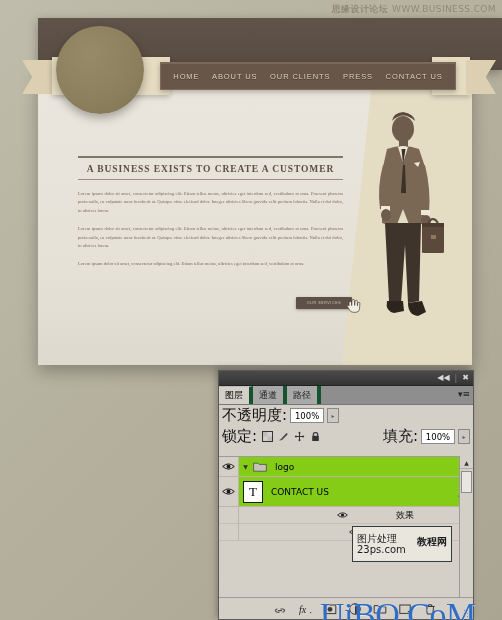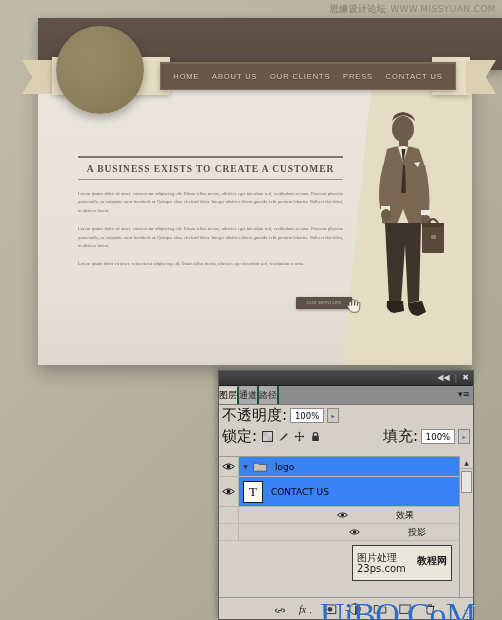--- a/index.html
+++ b/index.html
@@ -153,25 +153,25 @@
   }
   .tb-btn { color: #d8d8d8; font-size: 8px; line-height: 8px; cursor: pointer; }
   .tb-sep { color: #7d7d7d; font-size: 8px; }
 
   .ps-tabs {
     height: 19px; background: #8e8e8e;
     display: flex; align-items: flex-end; position: relative;
     border-bottom: 1px solid #777;
   }
   .ps-tab {
-    height: 18px; padding: 0 0;
+    height: 18px; padding: 0 6px;
     display: flex; align-items: center;
     font-size: 9px; color: #1d1d1d;
     background: #a9a9a9;
-    border-right: 2px solid #14532d;
+    border-right: 4px solid #14532d;
     cursor: pointer;
   }
   .ps-tab.active {
     background: #d4d0c8; color: #000;
     border-top: 1px solid #bdbdbd;
   }
   .ps-menu-btn {
     position: absolute; right: 3px; top: 3px;
     font-size: 9px; color: #222; cursor: pointer; line-height: 10px;
   }
@@ -205,21 +205,21 @@
 
   
   .layer-list {
     position: absolute; left: 0; right: 0; top: 85px; bottom: 22px;
     background: #d4d0c8; border-top: 1px solid #9b9b9b;
     overflow: hidden;
   }
   .layer-row {
     display: flex; align-items: center; height: 20px;
     border-bottom: 1px solid #b9b5ad;
-    background: #3b82f6; cursor: pointer;
+    background: #84cc16; cursor: pointer;
   }
   .layer-row.tall { height: 30px; }
   .layer-row.selected { background: #3399ff; }
   .layer-row.selected .layer-name { color: #fff; }
   .eye-cell {
     width: 20px; height: 100%;
     display: flex; align-items: center; justify-content: center;
     border-right: 1px solid #b9b5ad;
     background: #d4d0c8;
   }
@@ -283,21 +283,21 @@
   }
   .bt-ic { width: 14px; height: 14px; cursor: pointer; }
   .grip {
     position: absolute; right: 1px; bottom: 1px; width: 9px; height: 9px;
     background-image: radial-gradient(#8d8d8d 1px, transparent 1px);
     background-size: 3px 3px;
   }
 
   
   .wm-box {
-    position: absolute; left: 352px; top: 545px;
+    position: absolute; left: 352px; top: 526px;
     width: 100px; height: 36px;
     background: #e9e6de; border: 1.5px solid #3a3a3a;
     z-index: 70; display: flex; align-items: center;
     font-family: "DejaVu Sans", sans-serif; overflow: hidden;
   }
   .wm-box-l { font-size: 10px; line-height: 11px; color: #1b1b1b; padding-left: 4px; }
   .wm-box-r {
     position: absolute; right: 4px; top: 9px;
     font-size: 10px; line-height: 11px; color: #1b1b1b; font-weight: bold;
   }
@@ -390,21 +390,21 @@
     <div class="nav-item">ABOUT US</div>
     <div class="nav-item">OUR CLIENTS</div>
     <div class="nav-item">PRESS</div>
     <div class="nav-item">CONTACT US</div>
   </div>
 
   <div class="logo-circle"></div>
 </div>
 
 <div class="top-wm">
-  <span class="cn">思缘设计论坛</span><span>WWW.MISSYUAN.COM</span>
+  <span class="cn">思缘设计论坛</span><span>WWW.BUSINESS.COM</span>
 </div>
 
 <div id="ps-panel">
 
   <div class="ps-titlebar">
     <span class="tb-btn">◀◀</span>
     <span class="tb-sep">|</span>
     <span class="tb-btn">✖</span>
   </div>
 

